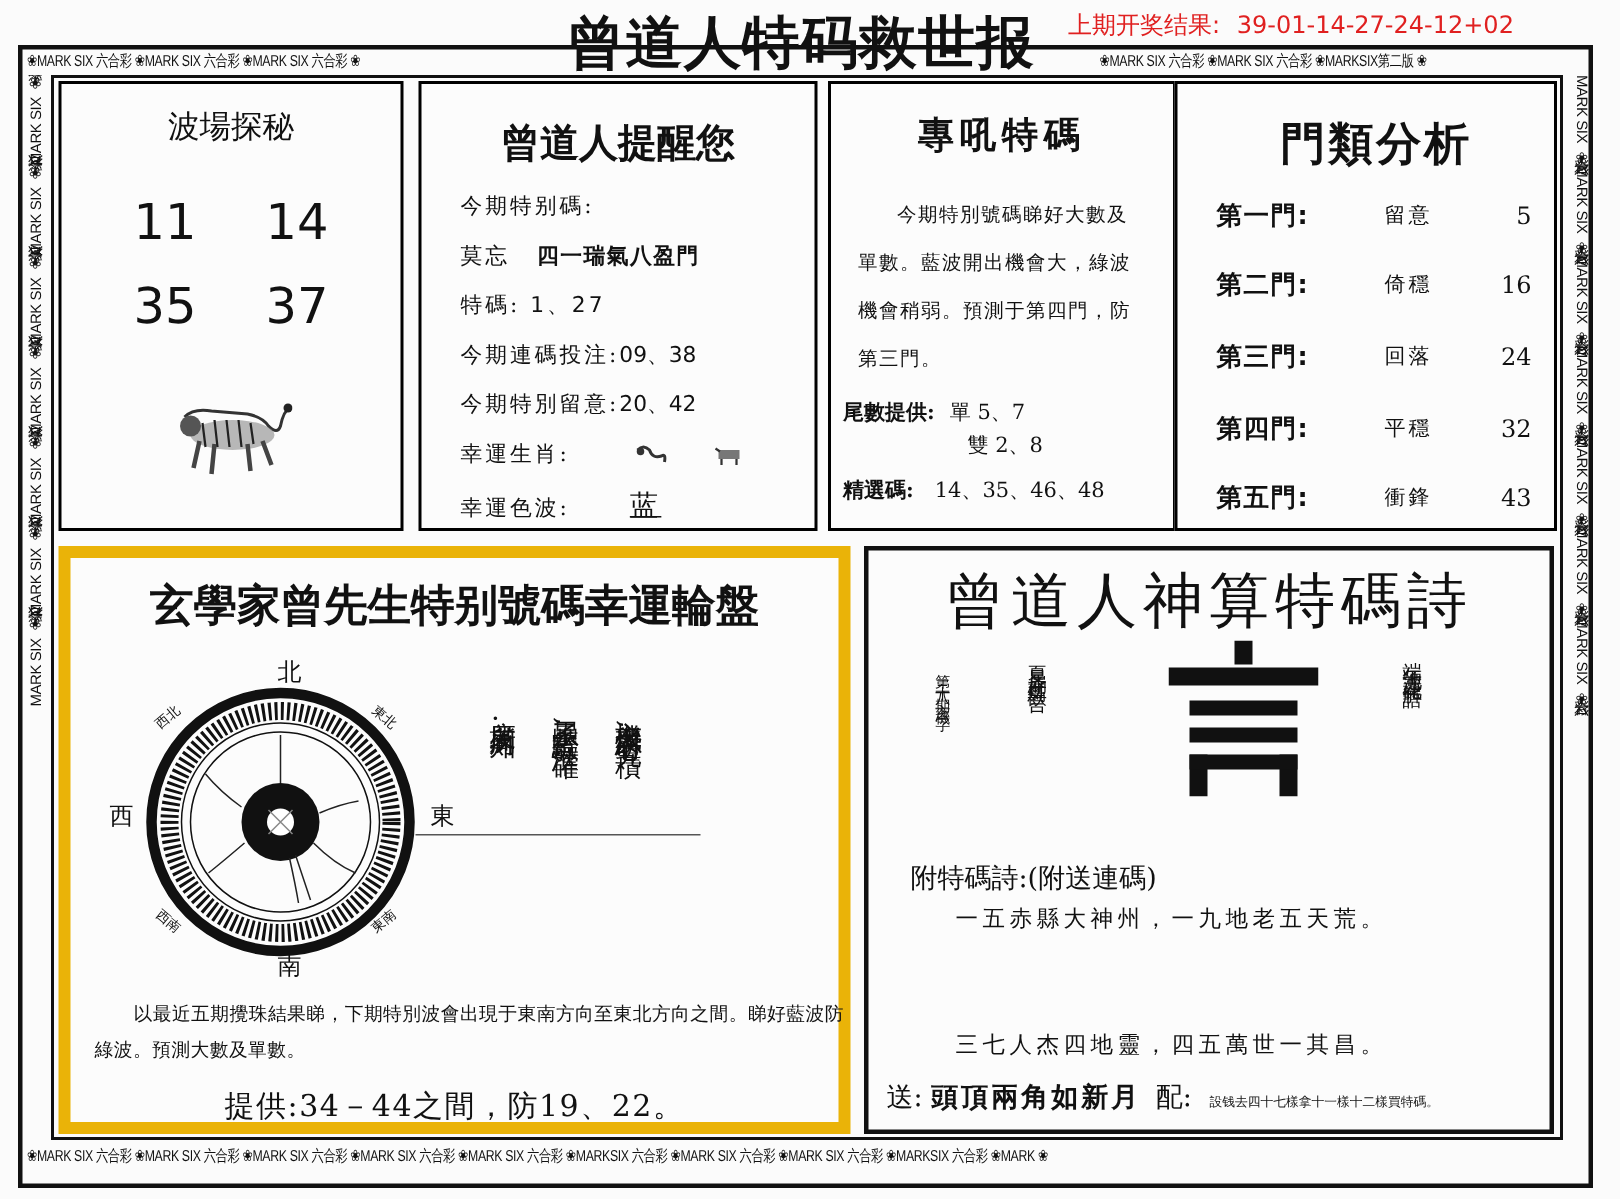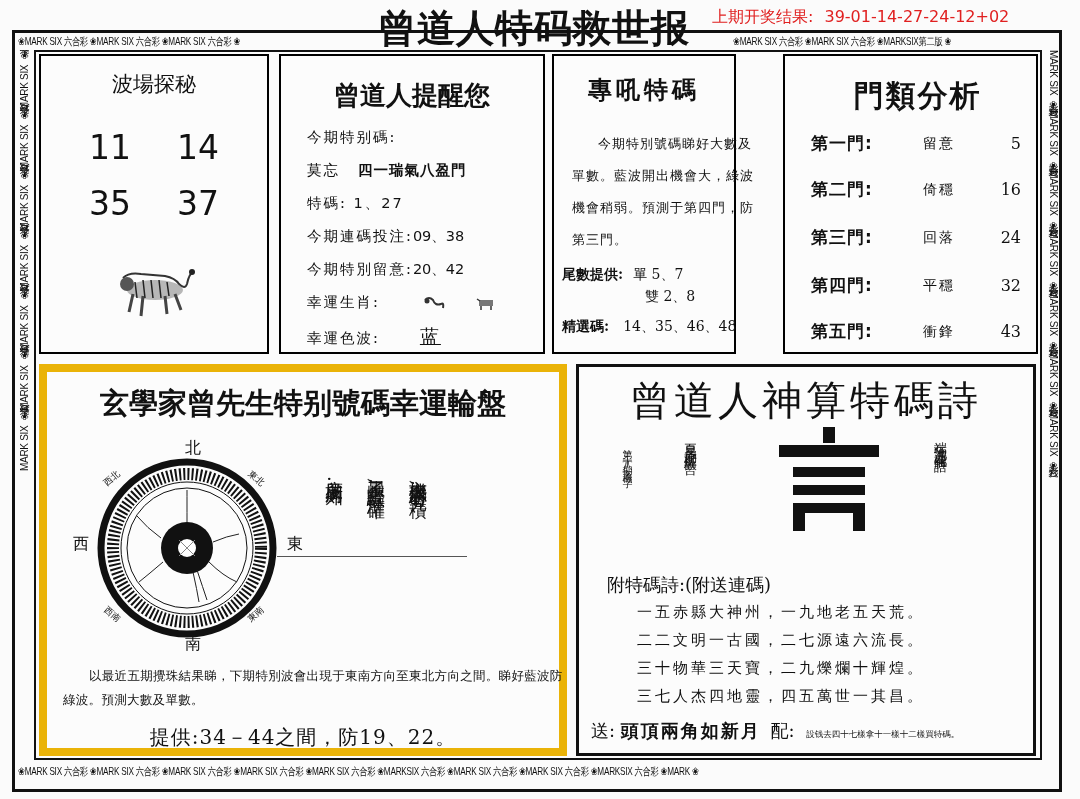--- a/index.html
+++ b/index.html
@@ -29,21 +29,21 @@
   .bigrow { position: absolute; left: 0; right: 0; display: flex; justify-content: center; gap: 46px; font-family: "DejaVu Sans", sans-serif; font-size: 33px; }
   .tiger { position: absolute; left: 74px; top: 208px; width: 80px; height: 62px; }
 
   
   #p2 { left: 279px; top: 54px; width: 266px; height: 300px; }
   #p2 .panel-title { top: 22px; font-family: "DejaVu Sans", sans-serif; font-size: 26px; }
   .p2-row { position: absolute; left: 26px; font-size: 14.5px; white-space: nowrap; letter-spacing: 2px; }
   .zodiac-icon { display: inline-block; width: 22px; height: 14px; vertical-align: middle; }
 
   
-  #p3 { left: 552px; top: 54px; width: 184px; height: 300px; }
+  #p3 { left: 552px; top: 54px; width: 232px; height: 300px; }
   #p3 .panel-title { top: 18px; font-family: "DejaVu Sans", sans-serif; font-size: 24px; letter-spacing: 4px; }
   .p3-para { position: absolute; left: 18px; width: 192px; top: 72px; font-size: 13px; line-height: 32px; letter-spacing: 1px; text-indent: 26px; }
   .p3-row { position: absolute; left: 8px; font-size: 14px; white-space: nowrap; }
 
   
   #p4 { left: 783px; top: 54px; width: 255px; height: 300px; }
   #p4 .panel-title { top: 20px; font-family: Liberation Sans, sans-serif; font-size: 30px; letter-spacing: 2px; margin-left: 14px; }
   .door-row { position: absolute; left: 26px; width: 210px; height: 30px; }
   .door-name { position: absolute; left: 0; font-family: "DejaVu Sans", sans-serif; font-weight: bold; font-size: 17px; letter-spacing: 1px; }
   .door-desc { position: absolute; left: 112px; font-size: 14px; top: 3px; letter-spacing: 2px; }
@@ -214,22 +214,20 @@
     <rect x="0" y="18" width="100" height="12" fill="#111"></rect>
     <rect x="14" y="40" width="72" height="10" fill="#111"></rect>
     <rect x="14" y="58" width="72" height="10" fill="#111"></rect>
     <rect x="14" y="76" width="12" height="28" fill="#111"></rect>
     <rect x="74" y="76" width="12" height="28" fill="#111"></rect>
     <rect x="14" y="76" width="72" height="10" fill="#111"></rect>
   </svg>
 
   <div class="poem-heading">附特碼詩:(附送連碼)</div>
   <div class="poem-line" style="top:236px;">一五赤縣大神州，一九地老五天荒。</div>
-  <div class="poem-line" style="top:264px;">二二文明一古國，二七源遠六流長。</div>
-  <div class="poem-line" style="top:292px;">三十物華三天寶，二九爍爛十輝煌。</div>
   <div class="poem-line" style="top:320px;">三七人杰四地靈，四五萬世一其昌。</div>
 
   <div class="poem-send">
     <span>送:</span>
     <b>頭頂兩角如新月</b>
     <span style="margin-left:4px;">配:</span>
     <small style="margin-left:6px;">設钱去四十七樣拿十一樣十二樣買特碼。</small>
   </div>
 </div>
 

